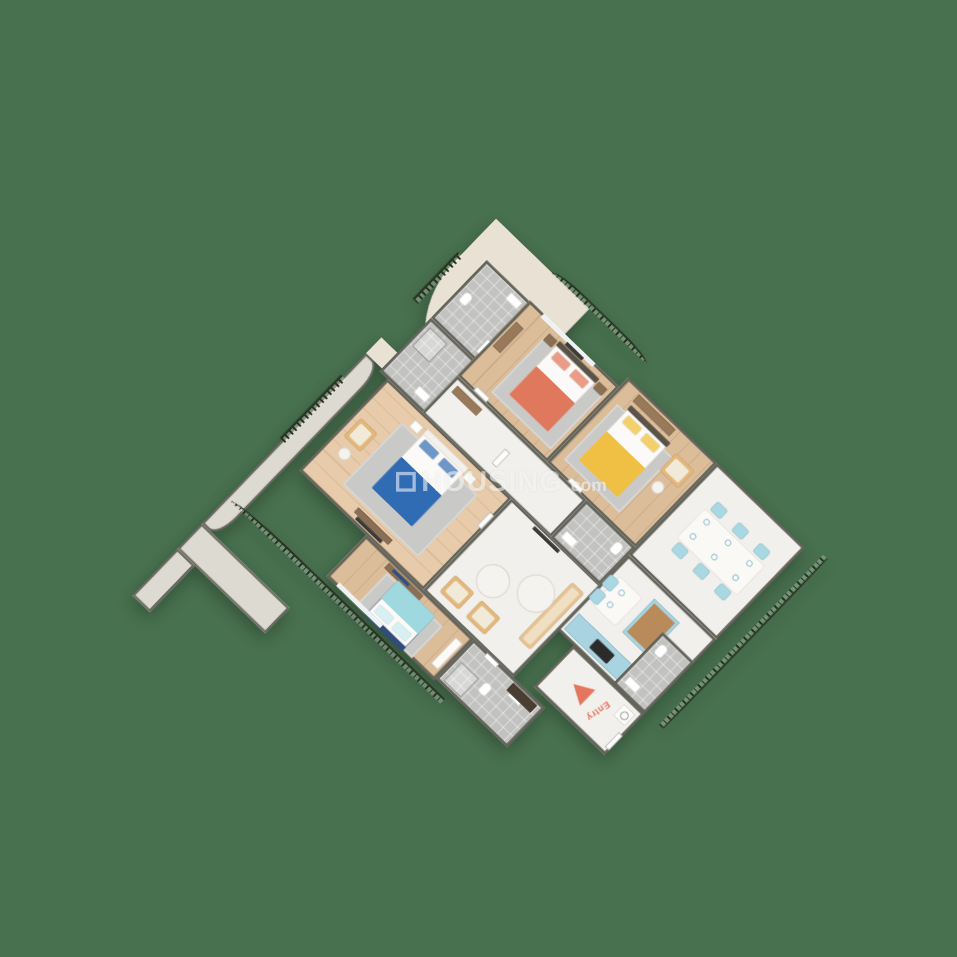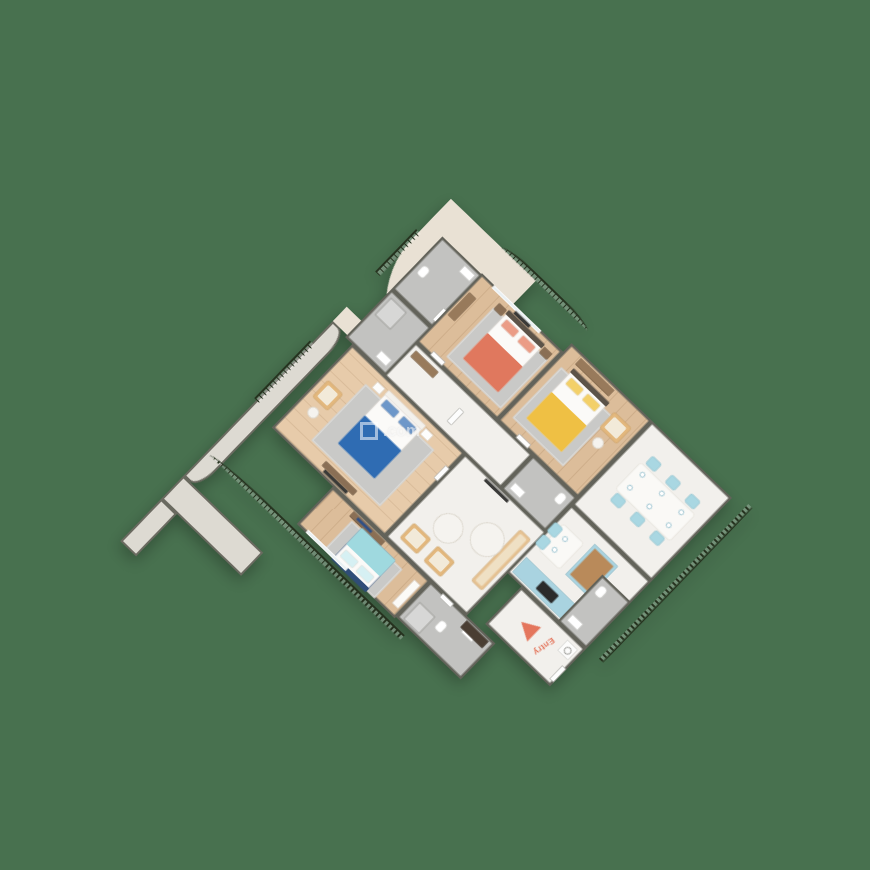--- a/index.html
+++ b/index.html
@@ -236,16 +236,17 @@
       <div class="sink" style="left:110px;top:10px;"></div>
       <div class="shower" style="left:8px;top:40px;width:40px;height:44px;"></div>
       <div class="wardrobe dark" style="right:8px;top:2px;width:58px;height:16px;"></div>
       <div class="door" style="left:30px;top:-4px;width:28px;height:8px;"></div>
     </div>
 
   </div>
 
   <div class="watermark">
     <span class="logo"></span>
+    <span>HOUSING</span>
     <span class="suffix">.com</span>
   </div>
 
 </div>
 
 </body></html>

